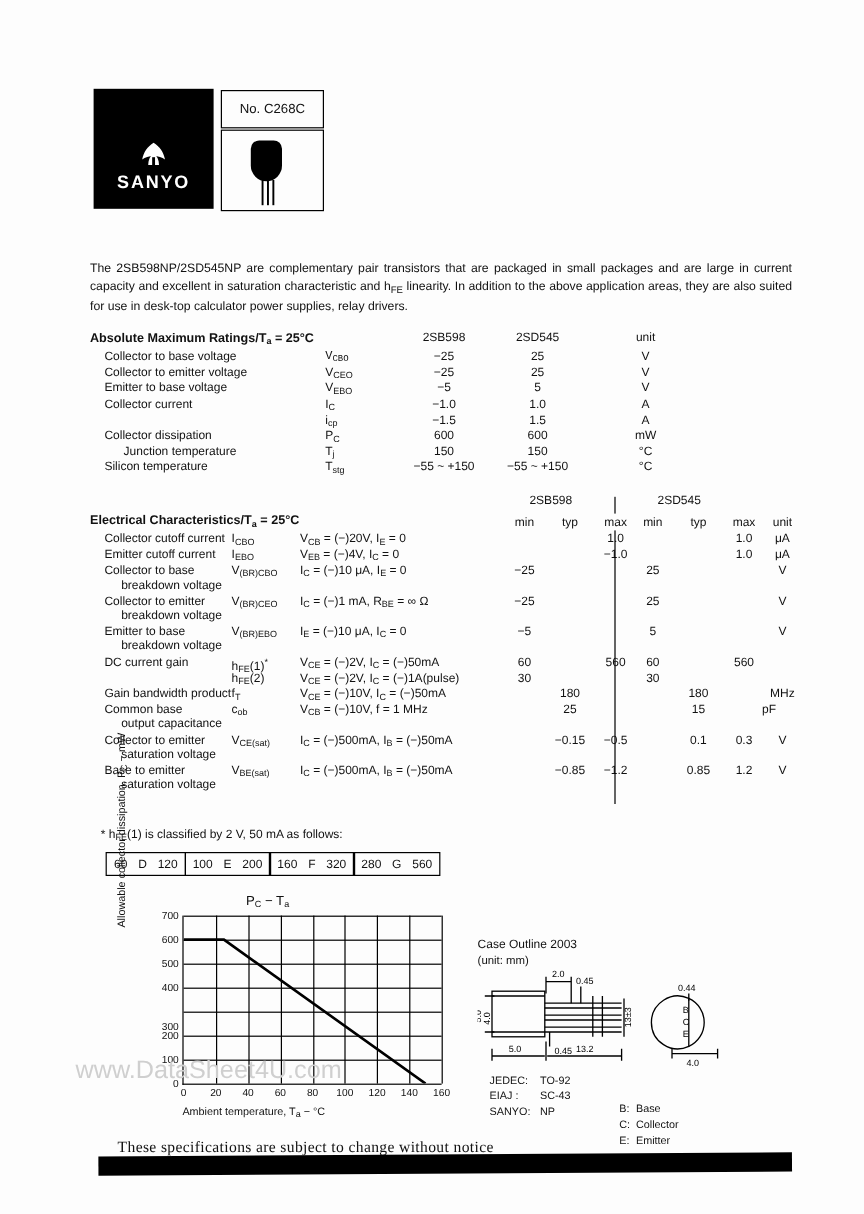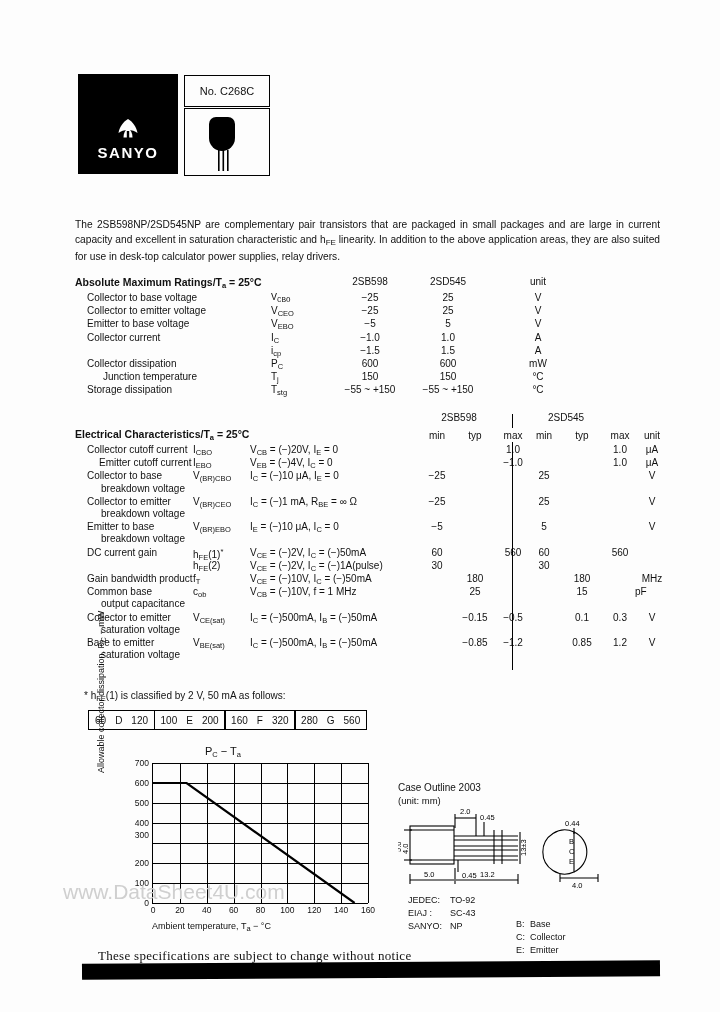--- a/index.html
+++ b/index.html
@@ -155,21 +155,21 @@
         <div class="nm" style="left: 12px; top: 82px;">Collector dissipation</div>
         <div class="sym" style="left: 196px; top: 82px;">P<sub>C</sub></div>
         <div class="num" style="left: 260px; top: 82px; width: 70px; text-align: center;">600</div>
         <div class="num" style="left: 338px; top: 82px; width: 70px; text-align: center;">600</div>
         <div class="num" style="left: 440px; top: 82px; width: 46px; text-align: center;">mW</div>
         <div class="nm" style="left: 28px; top: 95.2px; text-align: center;">Junction temperature</div>
         <div class="sym" style="left: 196px; top: 95.2px;">T<sub>j</sub></div>
         <div class="num" style="left: 260px; top: 95.2px; width: 70px; text-align: center;">150</div>
         <div class="num" style="left: 338px; top: 95.2px; width: 70px; text-align: center;">150</div>
         <div class="num" style="left: 440px; top: 95.2px; width: 46px; text-align: center;">°C</div>
-        <div class="nm" style="left: 12px; top: 108.4px;">Storage dissipation</div>
+        <div class="nm" style="left: 12px; top: 108.4px;">Silicon temperature</div>
         <div class="sym" style="left: 196px; top: 108.4px;">T<sub>stg</sub></div>
         <div class="num" style="left: 260px; top: 108.4px; width: 70px; text-align: center;">−55 ~ +150</div>
         <div class="num" style="left: 338px; top: 108.4px; width: 70px; text-align: center;">−55 ~ +150</div>
         <div class="num" style="left: 440px; top: 108.4px; width: 46px; text-align: center;">°C</div>
       </div>
   </div>
 
   <div class="tbl" id="elec">
     <div class="row" style="left:345px;top:0;width:78px;text-align:center">2SB598</div>
     <div class="row" style="left:452px;top:0;width:78px;text-align:center">2SD545</div>
@@ -184,21 +184,21 @@
         <div class="num" style="left: 528px; top: 18px; width: 34px;">max</div>
         <div class="num" style="left: 560px; top: 18px; width: 34px;">unit</div>
       </div>
     <div id="elec-body">
         <div class="nm" style="left: 12px; top: 32px;">Collector cutoff current</div>
         <div class="sym" style="left: 118px; top: 32px;">I<sub>CBO</sub></div>
         <div class="cond" style="left: 175px; top: 32px;">V<sub>CB</sub> = (−)20V, I<sub>E</sub> = 0</div>
         <div class="num" style="left: 421px; top: 32px; width: 34px; text-align: center;">1.0</div>
         <div class="num" style="left: 528px; top: 32px; width: 34px; text-align: center;">1.0</div>
         <div class="num" style="left: 560px; top: 32px; width: 34px; text-align: center;">μA</div>
-        <div class="nm" style="left: 12px; top: 45.2px; margin-left: 12px;">Emitter cutoff current</div>
+        <div class="nm" style="left: 12px; top: 45.2px;">Emitter cutoff current</div>
         <div class="sym" style="left: 118px; top: 45.2px;">I<sub>EBO</sub></div>
         <div class="cond" style="left: 175px; top: 45.2px;">V<sub>EB</sub> = (−)4V, I<sub>C</sub> = 0</div>
         <div class="num" style="left: 421px; top: 45.2px; width: 34px; text-align: center;">−1.0</div>
         <div class="num" style="left: 528px; top: 45.2px; width: 34px; text-align: center;">1.0</div>
         <div class="num" style="left: 560px; top: 45.2px; width: 34px; text-align: center;">μA</div>
         <div class="nm" style="left: 12px; top: 58.4px;">Collector to base</div>
         <div class="sym" style="left: 118px; top: 58.4px;">V<sub>(BR)CBO</sub></div>
         <div class="cond" style="left: 175px; top: 58.4px;">I<sub>C</sub> = (−)10 μA, I<sub>E</sub> = 0</div>
         <div class="num" style="left: 345px; top: 58.4px; width: 34px; text-align: center;">−25</div>
         <div class="num" style="left: 452px; top: 58.4px; width: 34px; text-align: center;">25</div>
@@ -295,21 +295,21 @@
     <div class="plot" id="plot">
       <svg class="derate" id="derate-svg" viewBox="0 0 215 140" preserveAspectRatio="none">
           <polyline points="0.0,20.0 33.6,20.0 201.6,140.0" fill="none" stroke="#000" stroke-width="2.2" vector-effect="non-scaling-stroke"></polyline>
         </svg>
     <div class="ytick" style="top: 140px;">0</div>
         <div class="gl glh" style="top: 120px;"></div>
         <div class="ytick" style="top: 120px;">100</div>
         <div class="gl glh" style="top: 100px;"></div>
         <div class="ytick" style="top: 100px;">200</div>
         <div class="gl glh" style="top: 80px;"></div>
-        <div class="ytick" style="top: 72px; text-align: right;">300</div>
+        <div class="ytick" style="top: 92px; text-align: right;">300</div>
         <div class="gl glh" style="top: 60px;"></div>
         <div class="ytick" style="top: 60px;">400</div>
         <div class="gl glh" style="top: 40px;"></div>
         <div class="ytick" style="top: 40px;">500</div>
         <div class="gl glh" style="top: 20px;"></div>
         <div class="ytick" style="top: 20px;">600</div>
         <div class="gl glh" style="top: 0px;"></div>
         <div class="ytick" style="top: 0px;">700</div>
         <div class="xtick" style="left: 0px;">0</div>
         <div class="gl glv" style="left: 26.875px;"></div>

